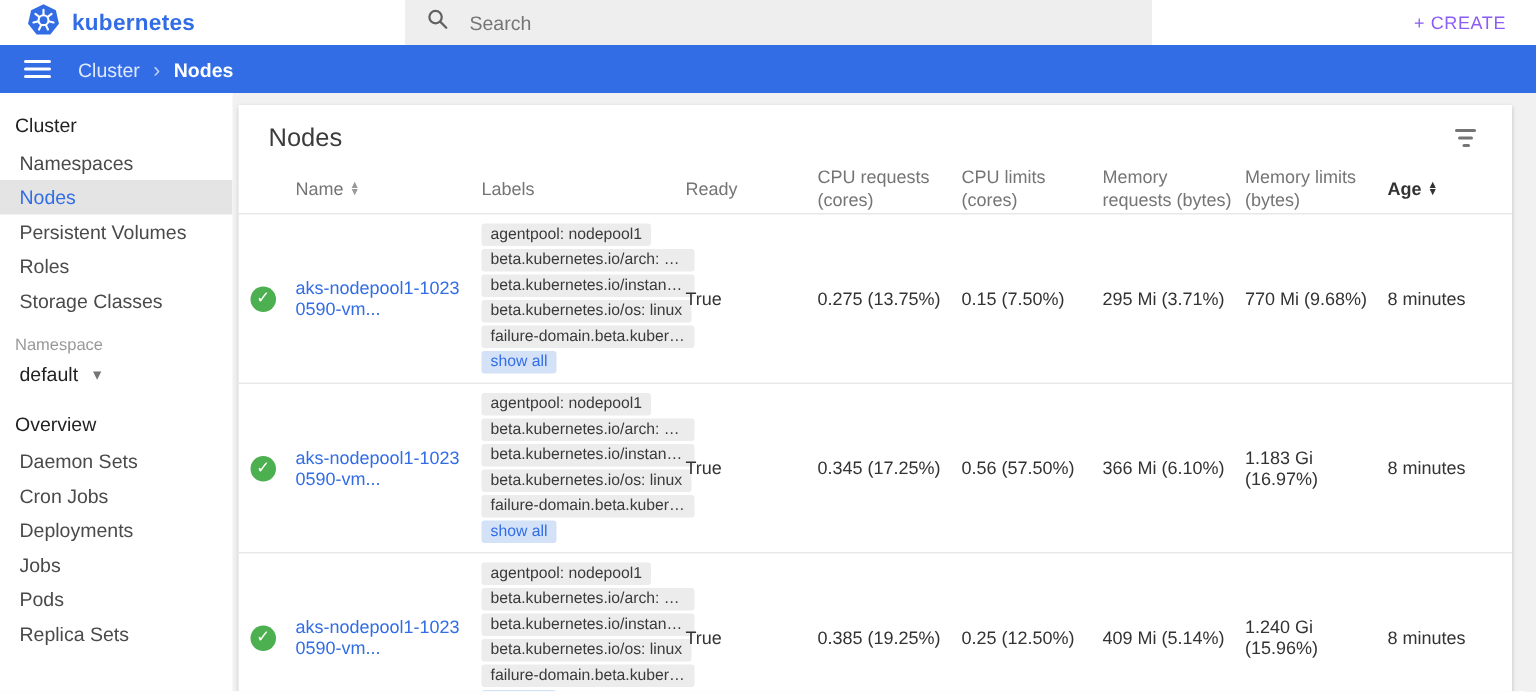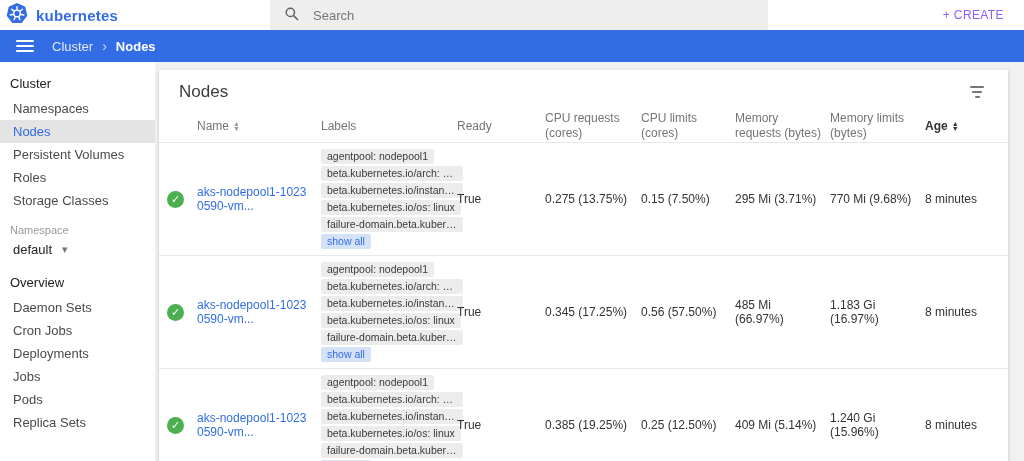--- a/index.html
+++ b/index.html
@@ -6,21 +6,21 @@
   html,body { margin:0; padding:0; }
   body {
     font-family: "Liberation Sans", "DejaVu Sans", sans-serif;
     width:1024px; height:461px; overflow:hidden; background:#fff;
     color:#333;
   }
   .app { width:1024px; height:461px; display:flex; flex-direction:column; overflow:hidden; }
 
   
   .topbar { height:30px; background:#fff; display:flex; align-items:stretch; flex:0 0 30px; }
-  .brand-wrap { width:270px; display:flex; align-items:center; padding-left:6px;border-radius:15px; }
+  .brand-wrap { width:270px; display:flex; align-items:center; padding-left:18px;border-radius:15px; }
   .brand-text { font-size:15px; font-weight:700; color:#326de6; margin-left:8px; letter-spacing:0.2px; }
   .searchbar { width:498px; background:#eeeeee; display:flex; align-items:center; padding:0 14px; }
   .searchbar svg { flex:0 0 auto; }
   .searchbar input {
     border:none; outline:none; background:transparent; margin-left:12px;
     font-size:13px; color:#333; width:100%;
     font-family:"Liberation Sans","DejaVu Sans",sans-serif;
   }
   .searchbar input::placeholder { color:#757575; }
   .top-spacer { flex:1; }
@@ -236,21 +236,21 @@
             <span class="chip">agentpool: nodepool1</span>
             <span class="chip">beta.kubernetes.io/arch: amd.</span>
             <span class="chip">beta.kubernetes.io/instance-t.</span>
             <span class="chip">beta.kubernetes.io/os: linux</span>
             <span class="chip">failure-domain.beta.kubernet..</span>
             <span class="chip chip-showall">show all</span>
           </div>
           <div class="cell">True</div>
           <div class="cell">0.345 (17.25%)</div>
           <div class="cell">0.56 (57.50%)</div>
-          <div class="cell">485 Mi (66.97%)</div>
+          <div class="cell">366 Mi (6.10%)</div>
           <div class="cell">1.183 Gi (16.97%)</div>
           <div class="cell">8 minutes</div>
         </div>
 
         <div class="grid-cols trow">
           <div class="cell cell-status">
             <span class="check">✓</span>
           </div>
           <div class="cell">
             <a class="node-link">aks-nodepool1-10230590-vm...</a>

